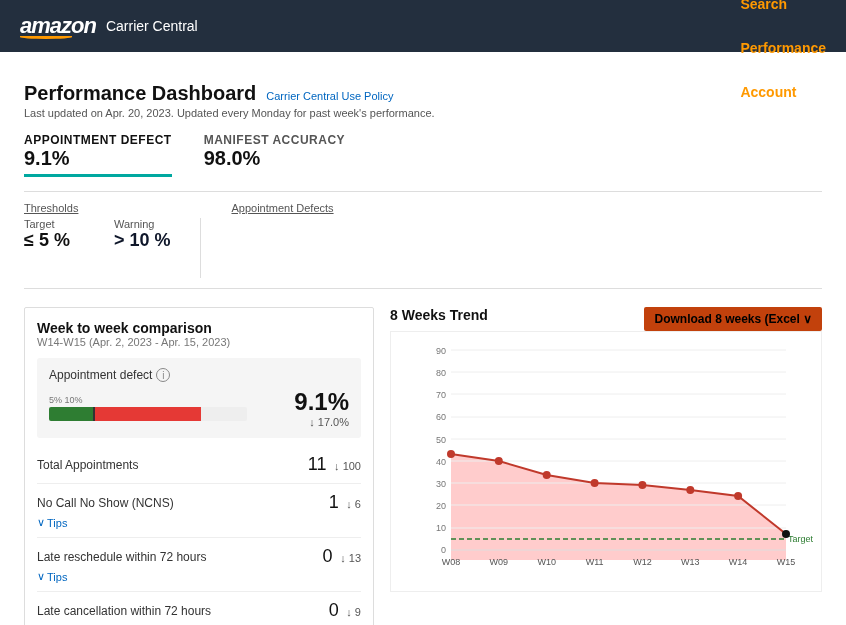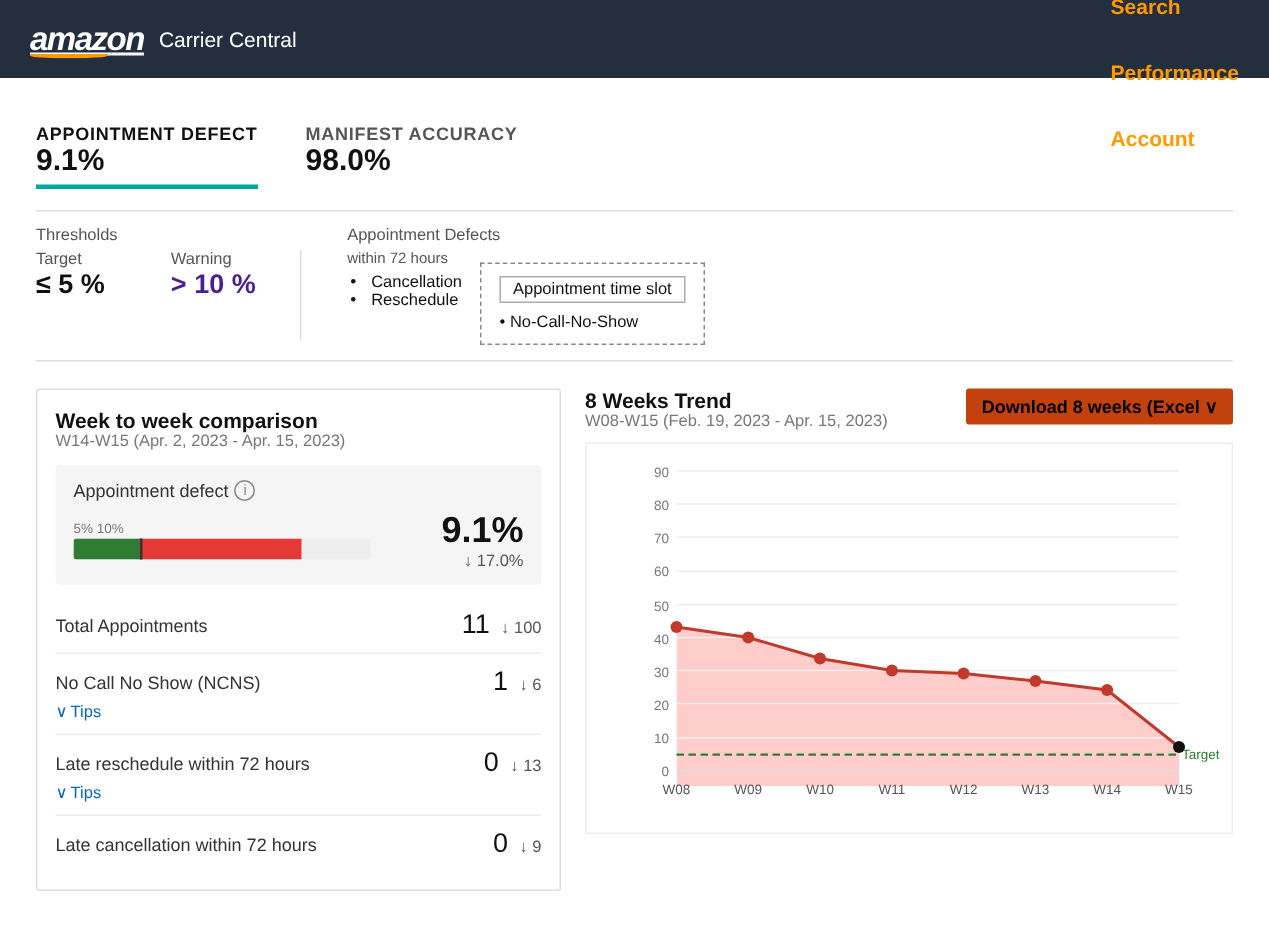--- a/index.html
+++ b/index.html
@@ -17,21 +17,20 @@
       display: flex;
       align-items: center;
       gap: 6px;
     }
     .amazon-logo {
       font-size: 22px;
       font-weight: bold;
       color: #fff;
       font-style: italic;
       letter-spacing: -1px;
-      text-decoration: underline;
     }
     .amazon-logo span.smile {
       color: #ff9900;
       display: inline-block;
       position: relative;
     }
     .carrier-central {
       color: #fff;
       font-size: 14px;
       margin-left: 4px;
@@ -103,39 +102,40 @@
       text-transform: none;
       letter-spacing: 0;
     }
 
     
     .divider { height: 1px; background: #ddd; margin: 14px 0 10px 0; }
     .section-label {
       font-size: 11px;
       color: #555;
       margin-bottom: 2px;
+      text-decoration: underline;
     }
     .threshold-row {
       display: flex;
       align-items: center;
       gap: 20px;
       margin-top: 4px;
     }
     .threshold-item label {
       font-size: 11px;
       color: #555;
       display: block;
     }
     .threshold-value {
       font-size: 18px;
       font-weight: bold;
       color: #111;
     }
     .threshold-value.warning {
-      color: #4c1d95;
+      color: #0f172a;
     }
     .threshold-value.target {
       color: #111;
     }
 
     
     .appt-defects {
       border: 1px dashed #888;
       padding: 8px 12px;
       display: inline-block;
@@ -342,20 +342,27 @@
   <nav class="header-nav">
     <a href="#">Request</a>
     <a href="#">Search</a>
     <a href="#">Performance</a>
     <a href="#">Account</a>
   </nav>
 </header>
 
 <div class="main">
 
+  <div style="margin-top:14px;">
+    <div class="page-title">
+      <span>Performance Dashboard</span>
+      <a href="#" class="page-title-link">Carrier Central Use Policy</a>
+    </div>
+    <div class="last-updated">Last updated on Apr. 20, 2023. Updated every Monday for past week's performance.</div>
+  </div>
 
   <div class="tabs" style="margin-top:14px;">
     <div class="tab active">
       <span>APPOINTMENT DEFECT</span>
       <span class="tab-value">9.1%</span>
     </div>
     <div class="tab">
       <span>MANIFEST ACCURACY</span>
       <span class="tab-value">98.0%</span>
     </div>
@@ -375,37 +382,20 @@
           <label>Warning</label>
           <span class="threshold-value warning">&gt; 10 %</span>
         </div>
       </div>
     </div>
 
     <div style="width:1px;background:#ddd;height:60px;margin-top:16px;"></div>
 
     <div>
       <div class="section-label">Appointment Defects</div>
-      <div style="display:flex; gap:12px; align-items:flex-start; margin-top:4px;">
-        <div>
-          <div style="font-size:10px;color:#555;margin-bottom:4px;">within 72 hours</div>
-          <ul class="bullet-list">
-            <li>Cancellation</li>
-            <li>Reschedule</li>
-          </ul>
-        </div>
-        <div>
-          <div class="appt-defects">
-            <div class="appt-slot-box">Appointment time slot</div>
-            <div style="font-size:11px;margin-top:3px;">
-              <span>• </span><span>No-Call-No-Show</span>
-            </div>
-          </div>
-        </div>
-      </div>
     </div>
   </div>
 
   <div class="section-divider"></div>
 
   <div class="comparison-section">
 
     <div class="week-comparison">
       <div class="week-title">Week to week comparison</div>
       <div class="week-subtitle">W14-W15 (Apr. 2, 2023 - Apr. 15, 2023)</div>
@@ -480,21 +470,20 @@
           </span>
         </div>
 
       </div>
     </div>
 
     <div class="trend-section">
       <div class="trend-header">
         <div>
           <div class="trend-title">8 Weeks Trend</div>
-          <div class="trend-subtitle">W08-W15 (Feb. 19, 2023 - Apr. 15, 2023)</div>
         </div>
         <button class="download-btn">Download 8 weeks (Excel ∨</button>
       </div>
 
       <div class="chart-area">
         <svg width="100%" height="240" viewBox="0 0 380 240">
 
           <defs>
             <clipPath id="chartClip">
               <rect x="35" y="0" width="335" height="220"></rect>

